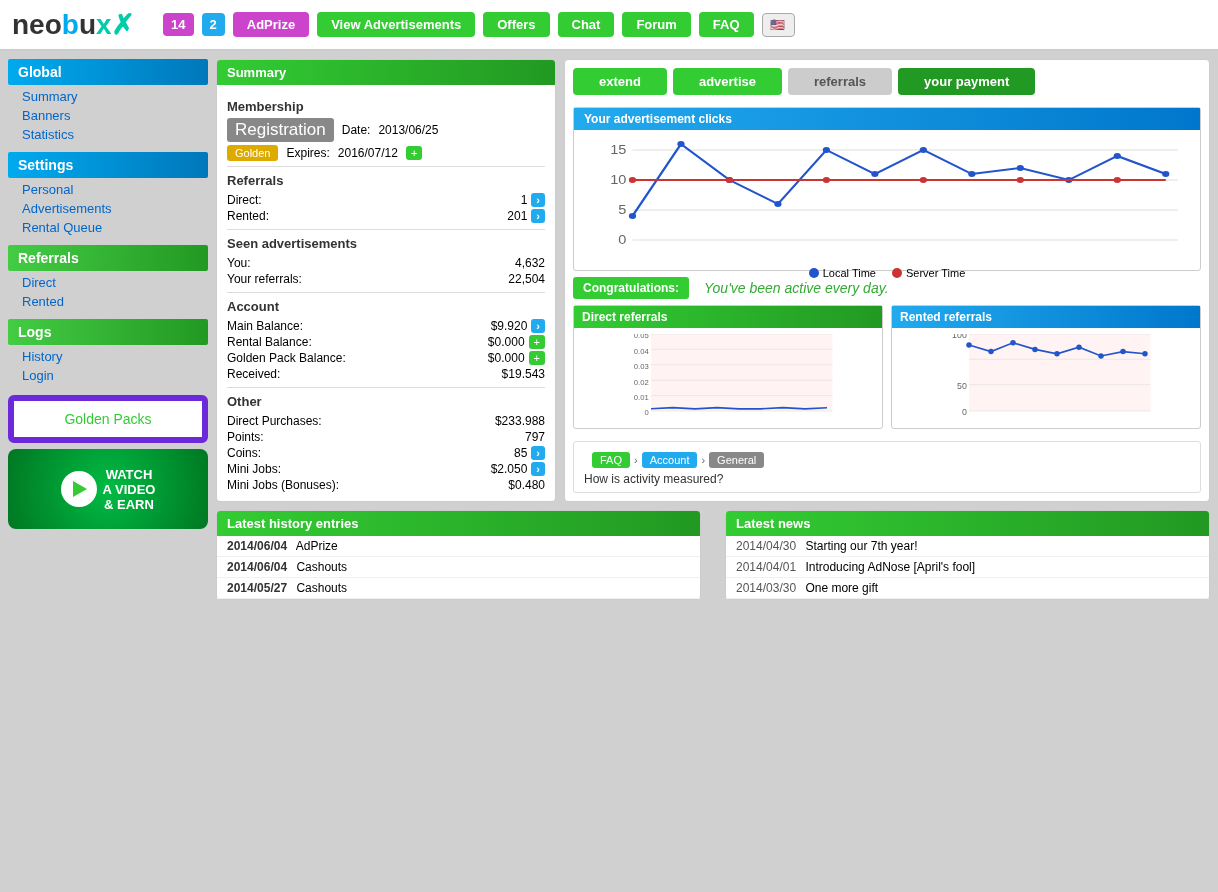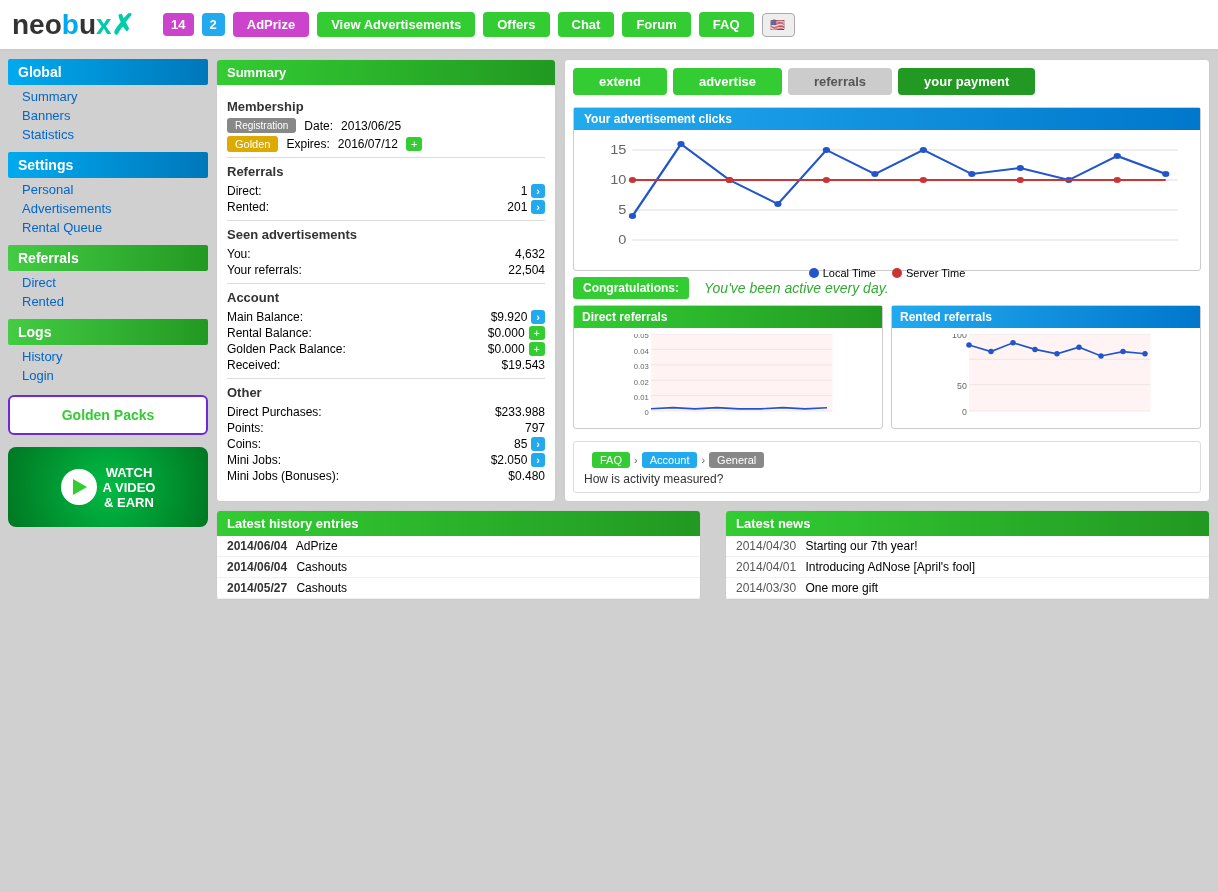--- a/index.html
+++ b/index.html
@@ -90,34 +90,34 @@
       color: #0066cc;
       padding: 2px 14px;
       cursor: pointer;
       display: block;
       text-decoration: none;
       font-size: 13px;
     }
     .sidebar-group { margin-bottom: 8px; }
     .golden-packs-btn {
       background: #fff;
-      border: 2px solid #6d28d9;
+      border: 6px solid #6d28d9;
       border-radius: 6px;
       text-align: center;
       padding: 10px;
       margin-top: 10px;
-      font-weight: bold;
+      font-weight: normal;
       color: #33cc33;
       font-size: 14px;
       cursor: pointer;
     }
     .watch-video-banner {
       background: radial-gradient(circle, #00bb44, #007722);
       border-radius: 8px;
-      margin-top: 12px;
+      margin-top: 6px;
       padding: 14px 8px;
       text-align: center;
       color: #fff;
       font-weight: bold;
       font-size: 13px;
       cursor: pointer;
       min-height: 80px;
       display: flex;
       align-items: center;
       justify-content: center;
@@ -183,21 +183,21 @@
       align-items: center;
       gap: 8px;
       margin-bottom: 3px;
       font-size: 12px;
     }
     .badge-reg {
       background: #888;
       color: #fff;
       padding: 2px 8px;
       border-radius: 3px;
-      font-size: 10px;
+      font-size: 17px;
     }
     .badge-golden {
       background: #ddaa00;
       color: #fff;
       padding: 2px 8px;
       border-radius: 3px;
       font-size: 11px;
     }
     .blue-arrow-btn {
       background: #22aaee;

